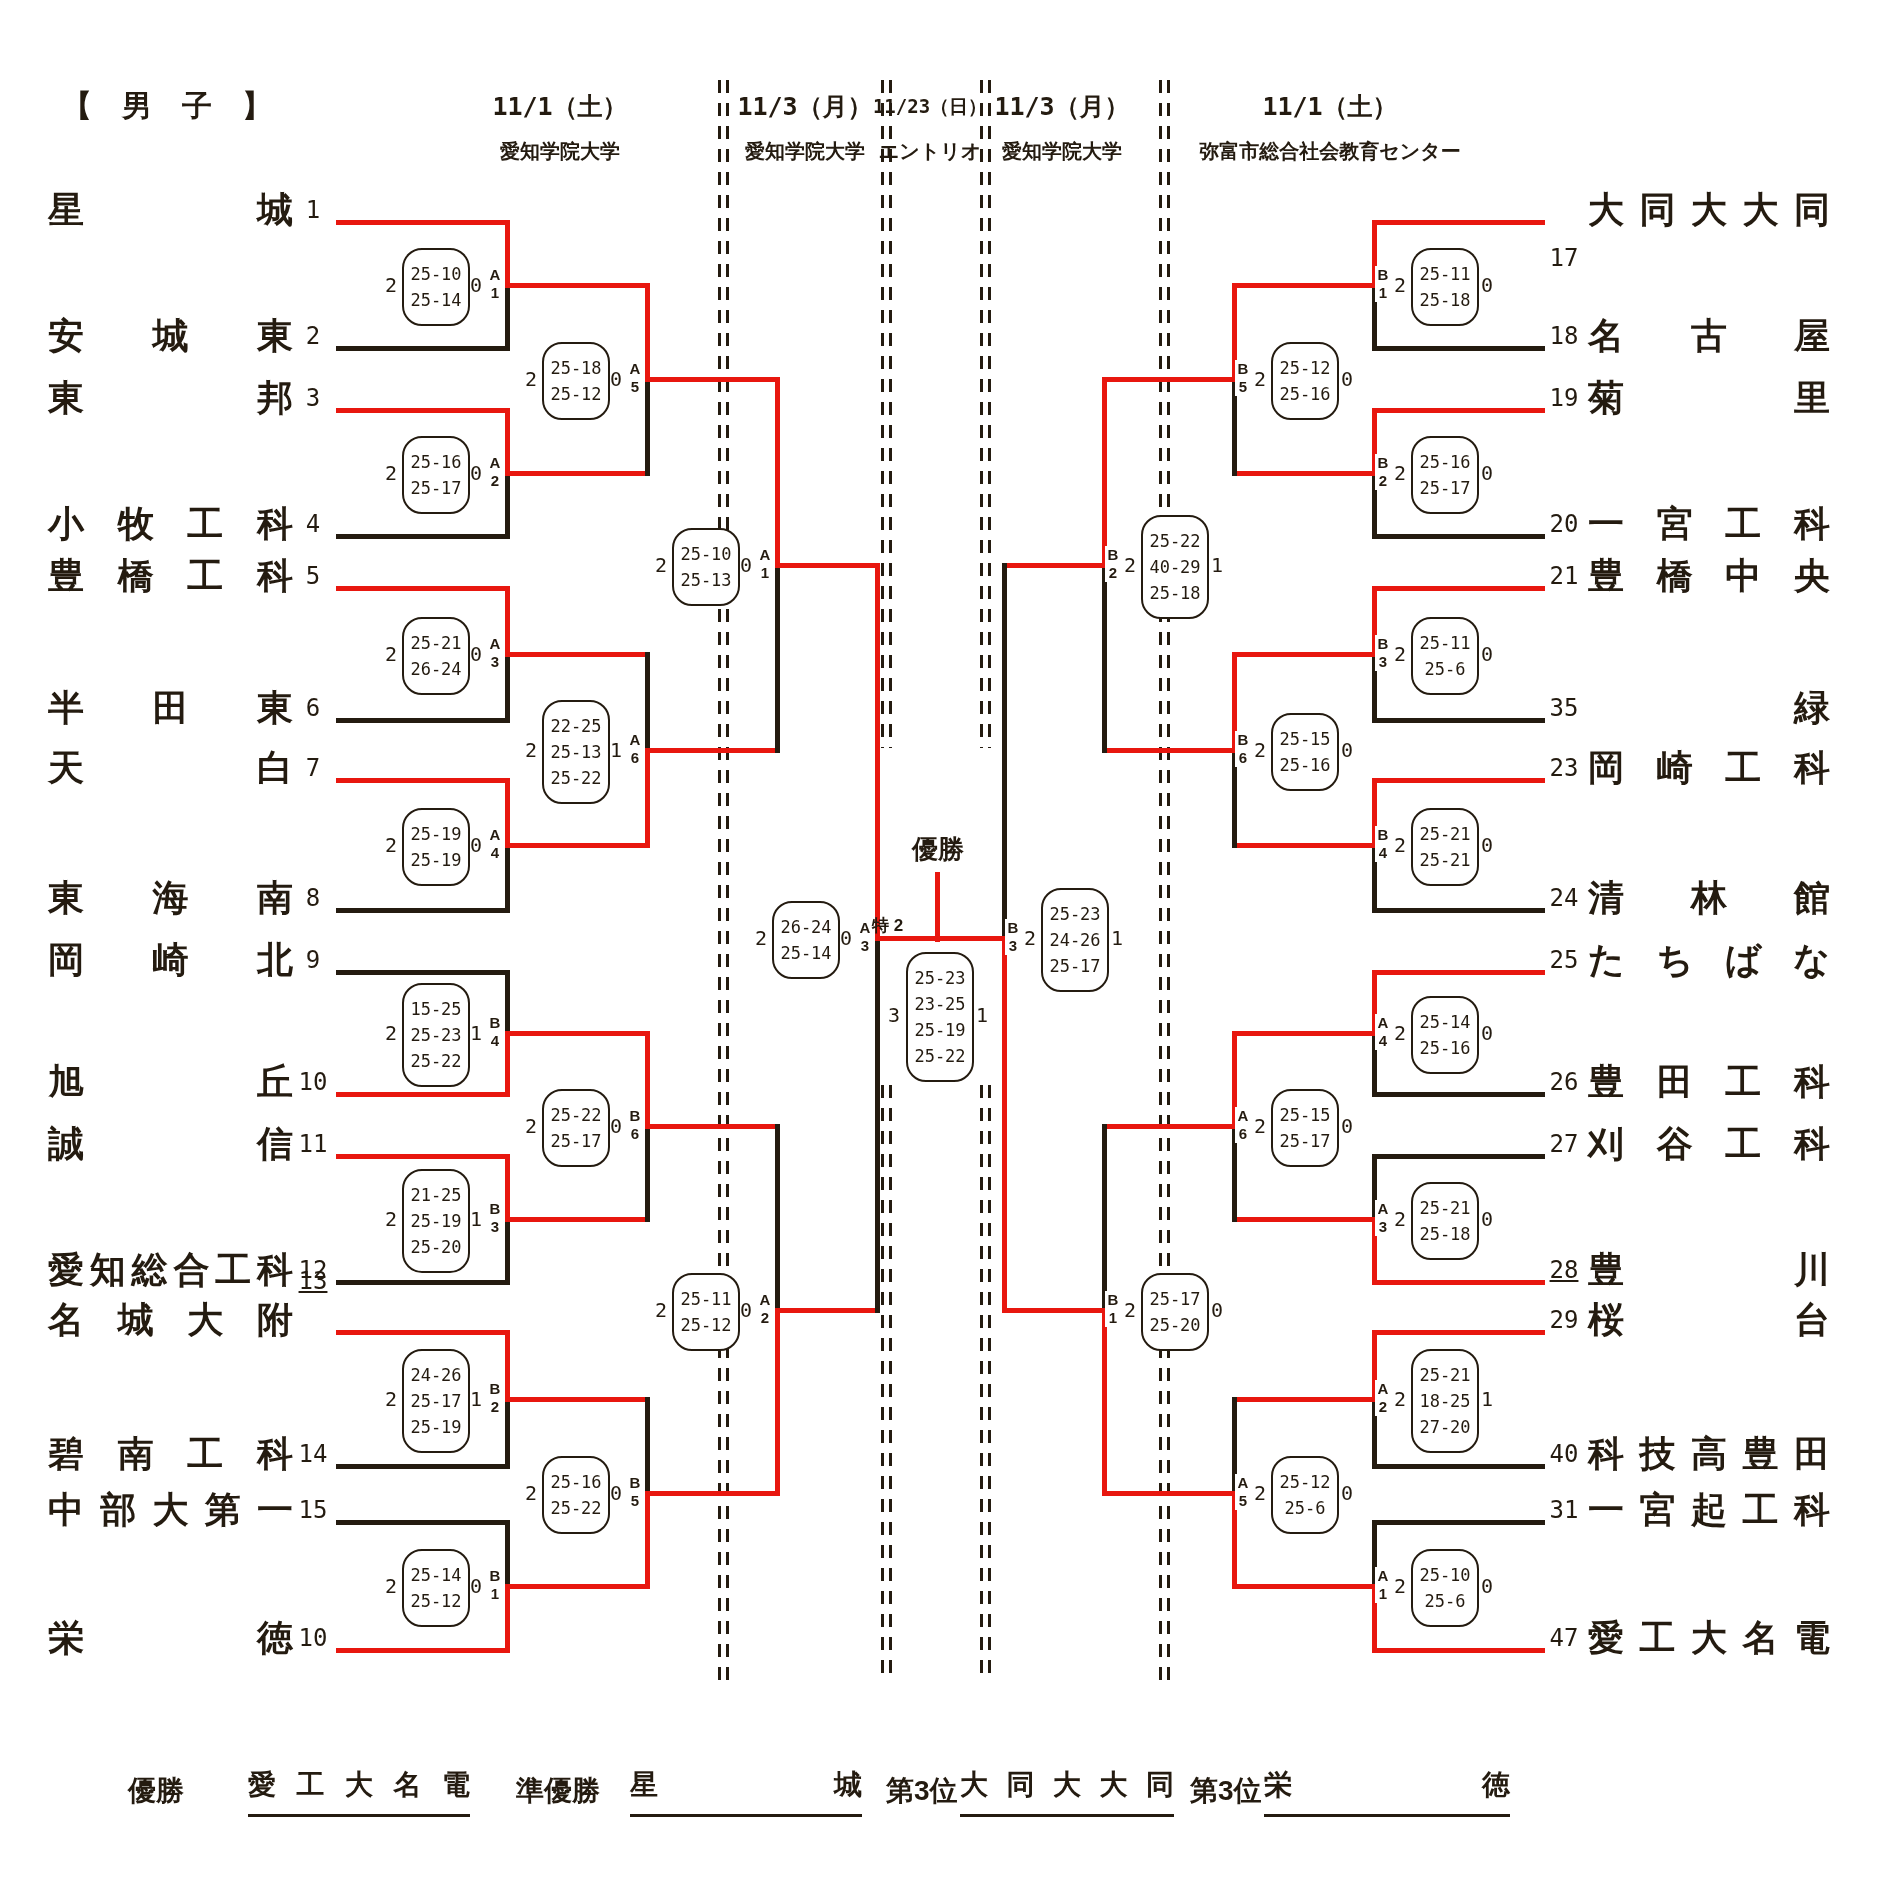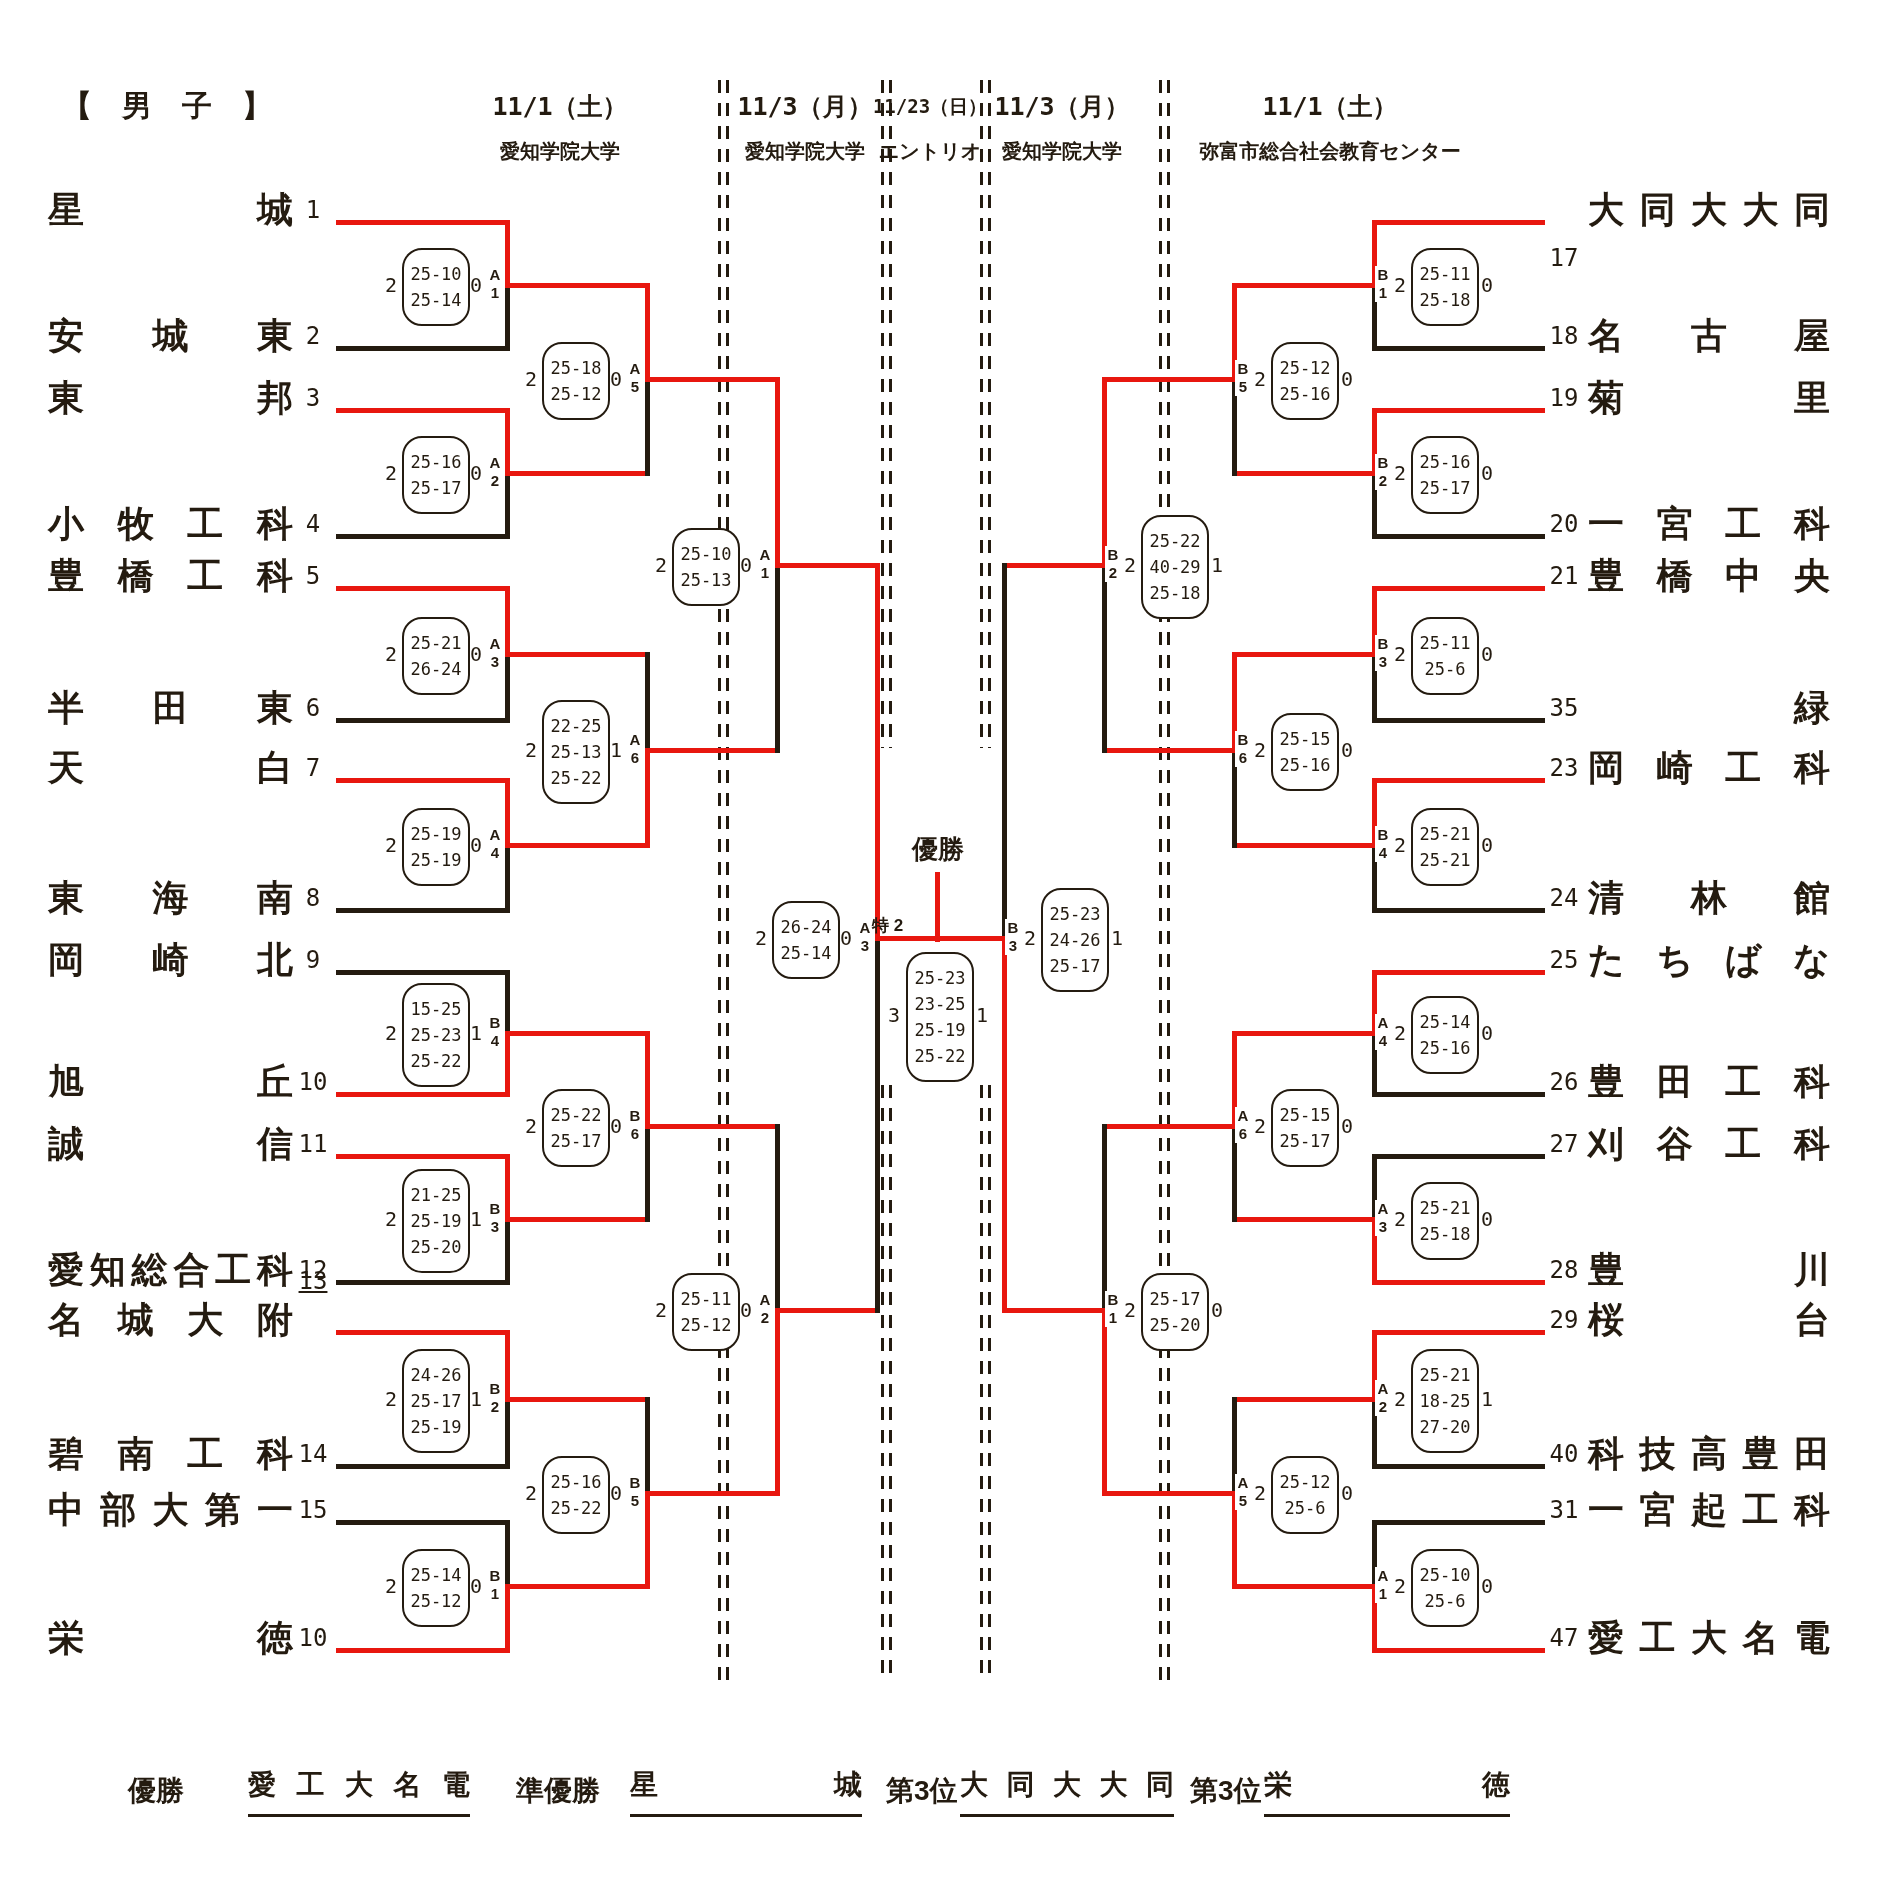--- a/index.html
+++ b/index.html
@@ -433,21 +433,21 @@
       <span>谷</span>
       <span>工</span>
       <span>科</span>
     </div>
     <div class="abs seed" style="left: 1544px; top: 1130px; width: 40px; text-align: center;">27</div>
     <div class="abs" style="left: 1372px; top: 1280px; width: 173px; height: 5px; background: rgb(232, 23, 15);"></div>
     <div class="abs team-name" style="left: 1588px; top: 1252px; width: 242px; justify-content: space-between;">
       <span>豊</span>
       <span>川</span>
     </div>
-    <div class="abs seed" style="left: 1544px; top: 1256px; width: 40px; text-align: center;">28</div>
+    <div class="abs seed" style="left: 1544px; top: 1256px; width: 40px; text-align: center; text-decoration: underline;">28</div>
     <div class="abs" style="left: 1372px; top: 1330px; width: 173px; height: 5px; background: rgb(232, 23, 15);"></div>
     <div class="abs team-name" style="left: 1588px; top: 1302px; width: 242px; justify-content: space-between;">
       <span>桜</span>
       <span>台</span>
     </div>
     <div class="abs seed" style="left: 1544px; top: 1306px; width: 40px; text-align: center;">29</div>
     <div class="abs" style="left: 1372px; top: 1464px; width: 173px; height: 5px; background: rgb(36, 27, 16);"></div>
     <div class="abs team-name" style="left: 1588px; top: 1436px; width: 242px; justify-content: space-between;">
       <span>科</span>
       <span>技</span>

